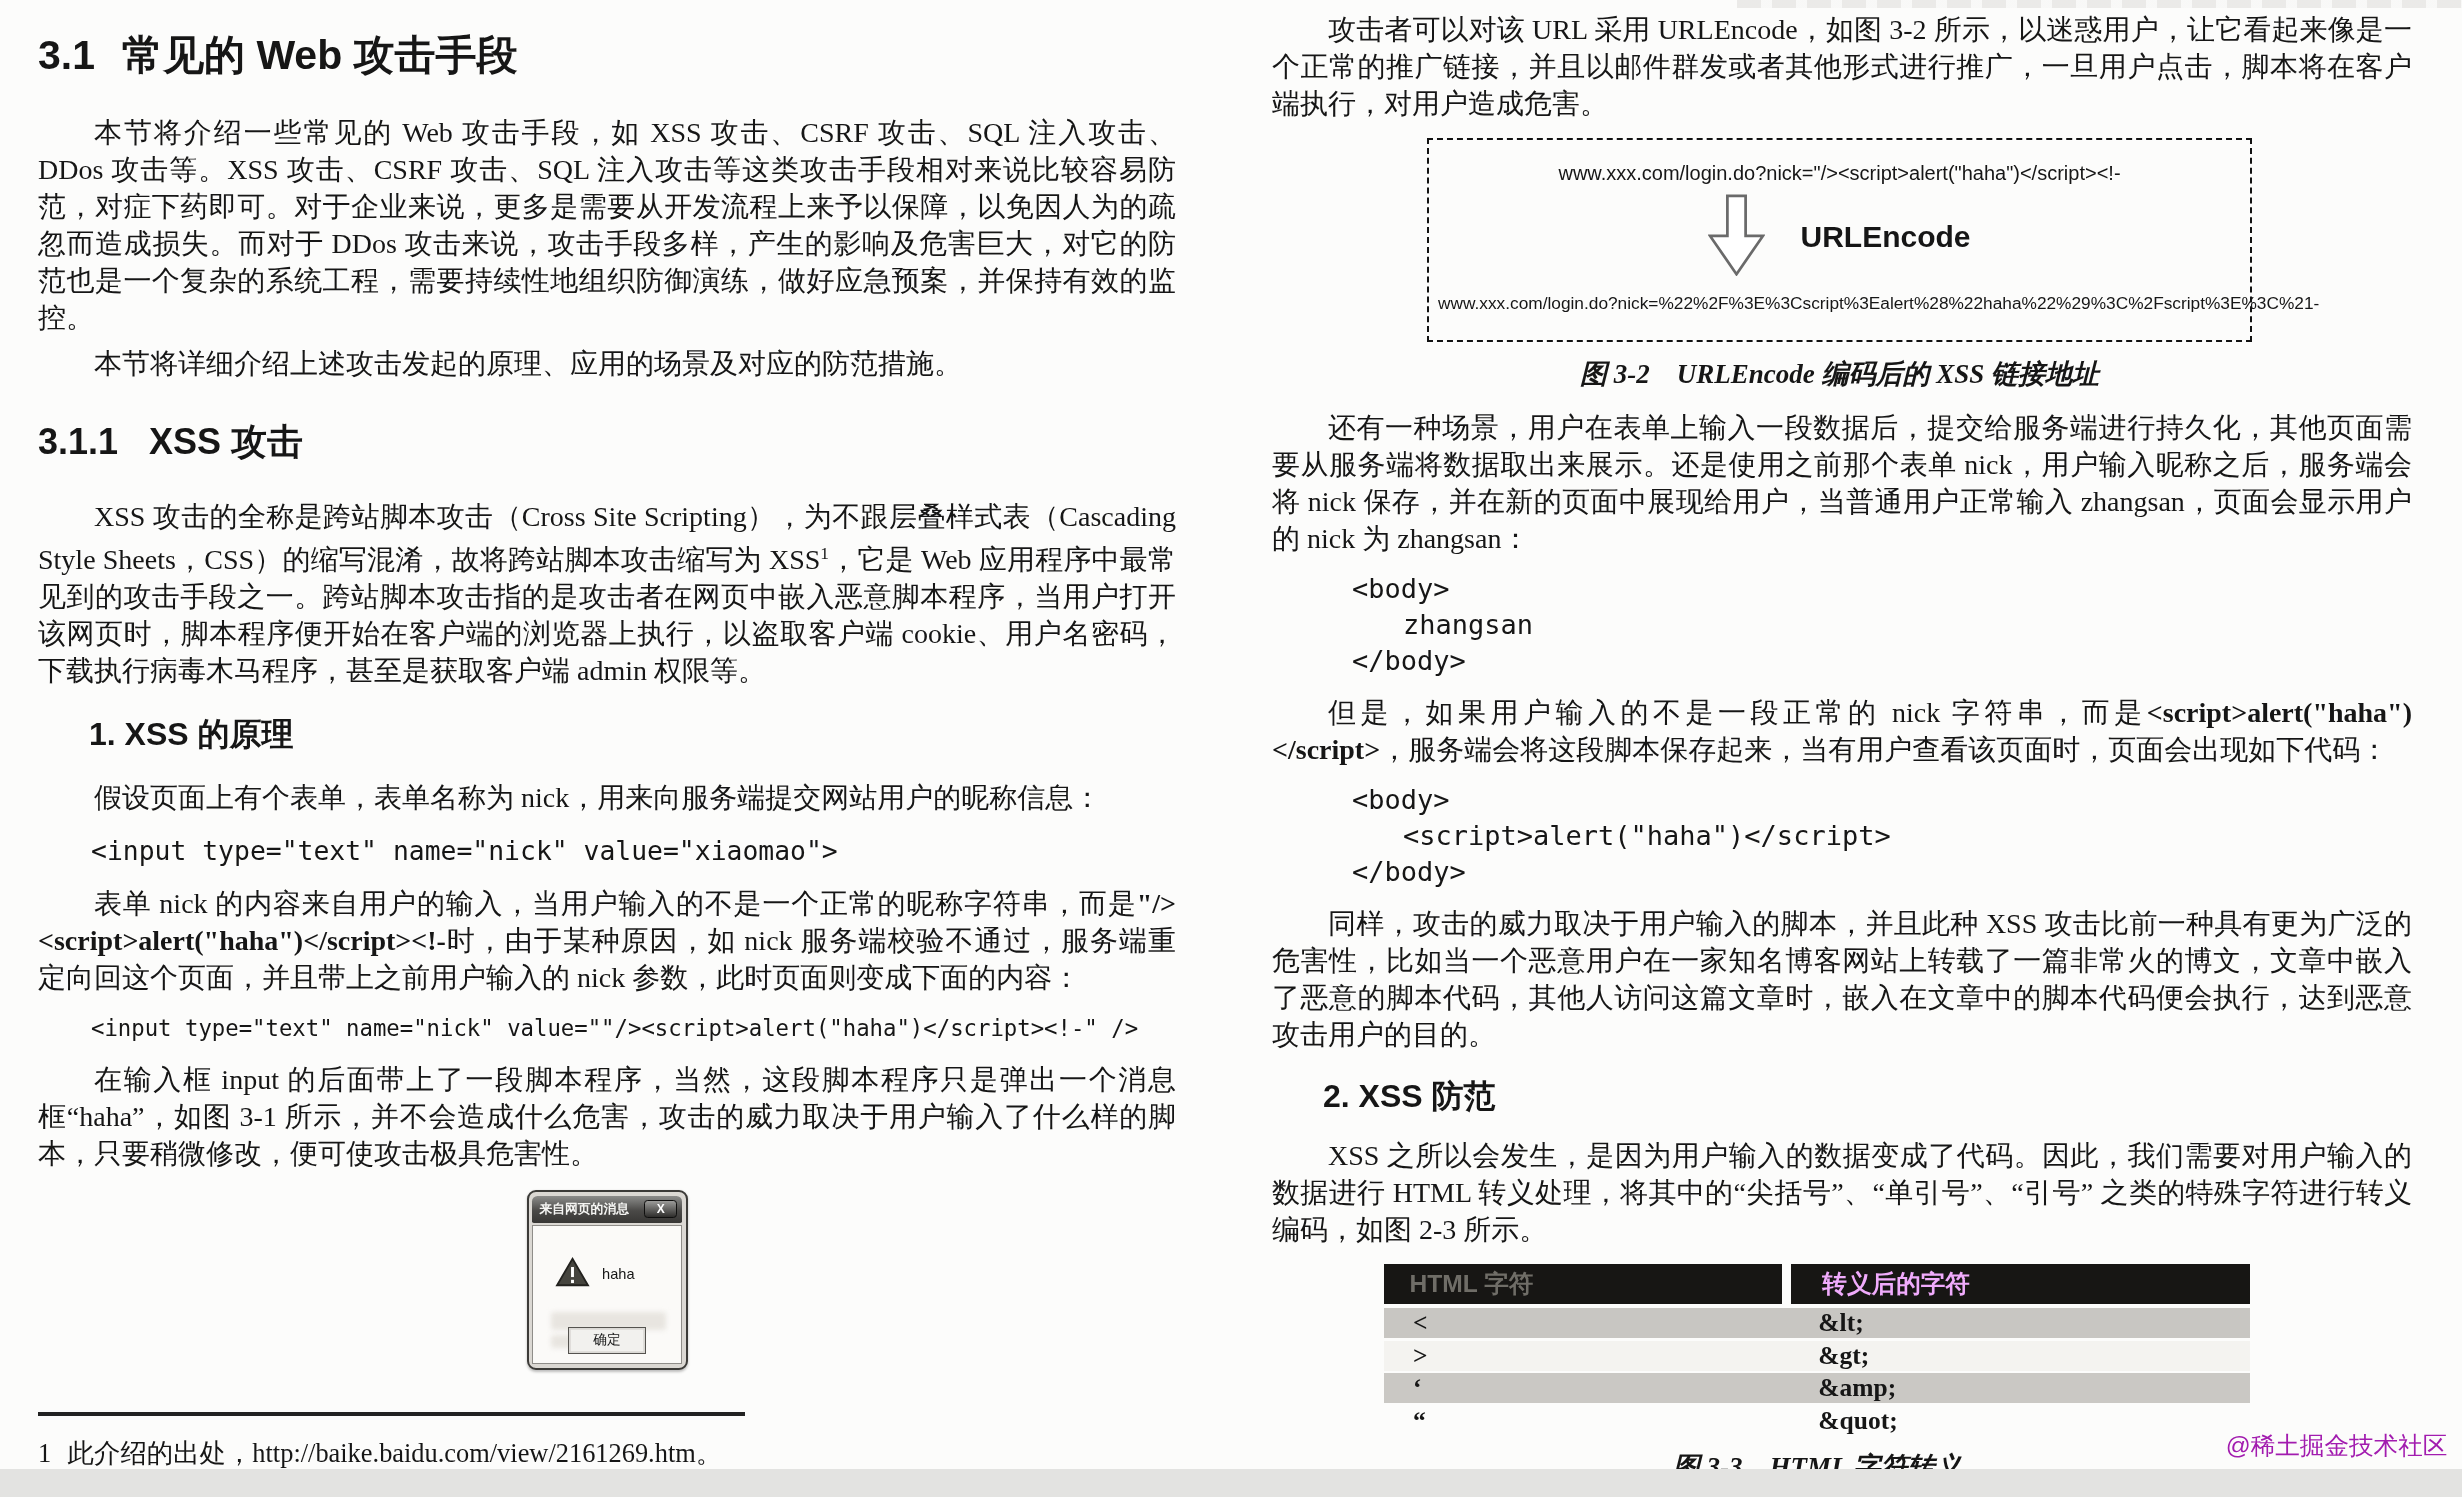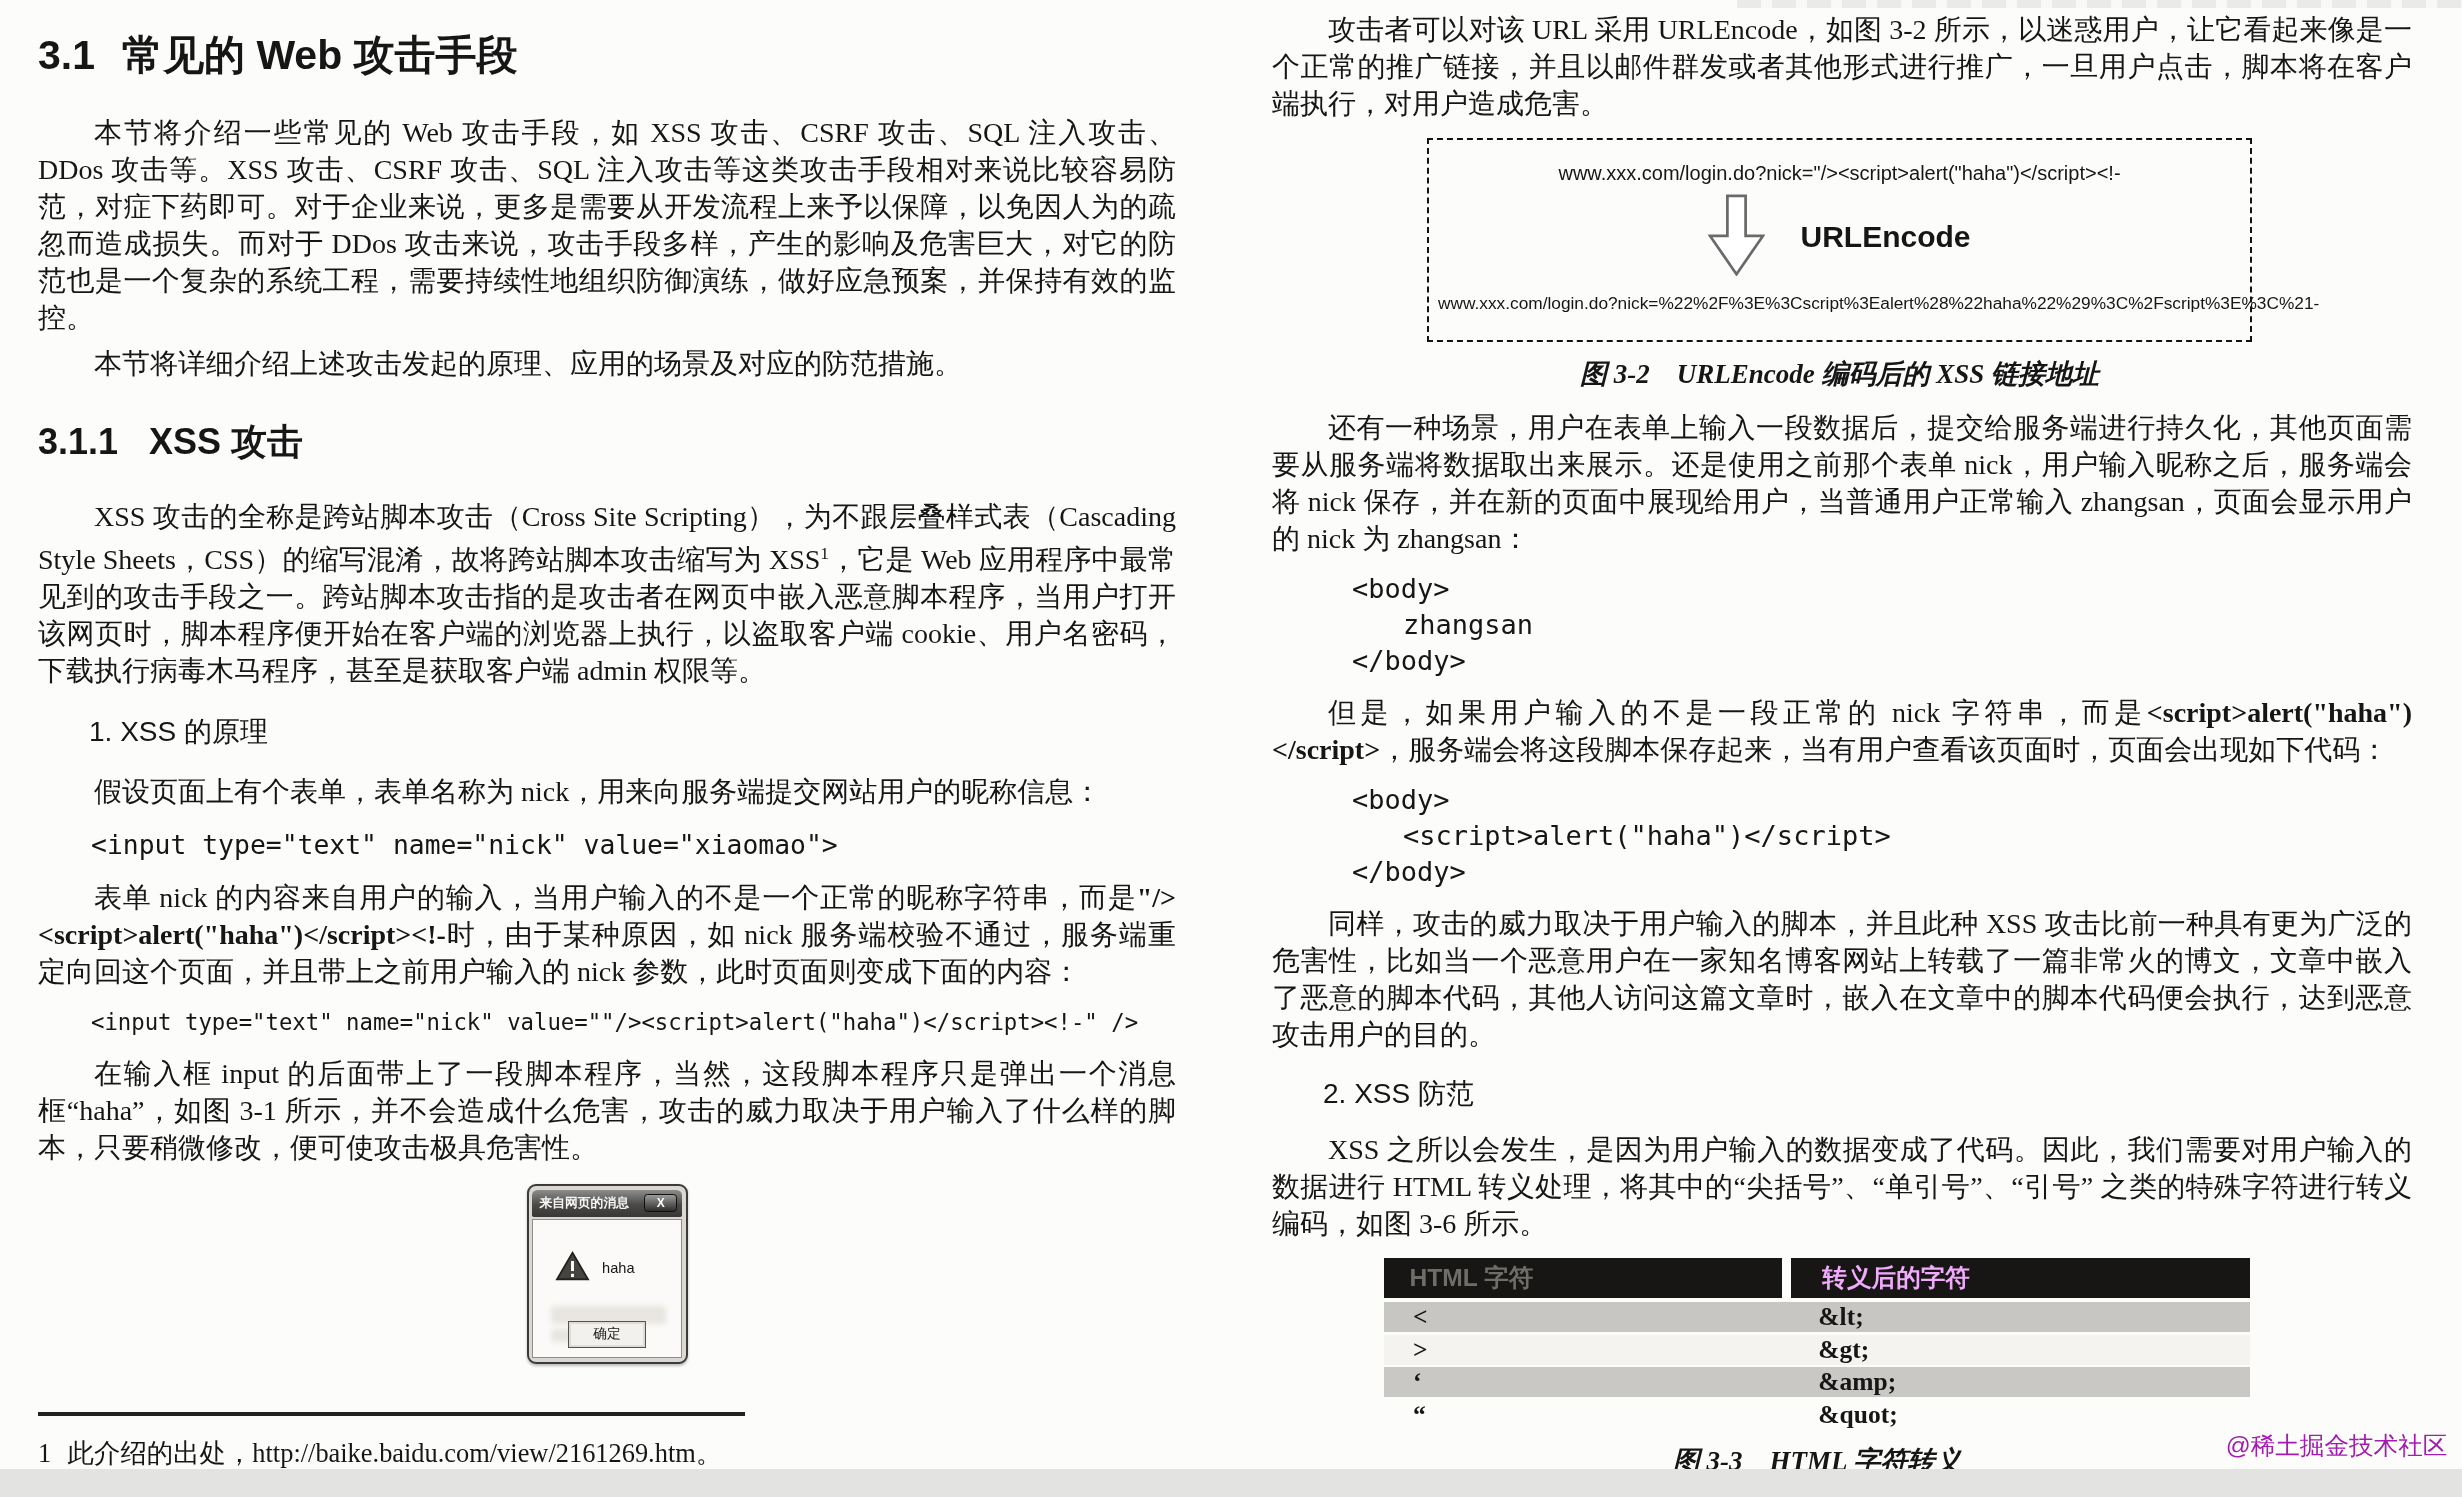--- a/index.html
+++ b/index.html
@@ -16,21 +16,21 @@
   }
   .col { position:absolute; }
   .col-left  { left:38px;  top:24px; width:1138px; }
   .col-right { left:1272px; top:11px; width:1140px; }
 
   .p { font-size:28px; line-height:37px; text-align:justify; text-indent:2em; }
   .h1 { font-family:"Liberation Sans",sans-serif; font-weight:700; font-size:41px; margin:3.6px 0 31px; }
   .h1 .num { margin-right:27px; }
   .h2 { font-family:"Liberation Sans",sans-serif; font-weight:700; font-size:36px; margin:36px 0 31px; }
   .h2 .num { margin-right:31px; }
-  .h3 { font-family:"Liberation Sans",sans-serif; font-weight:400; font-size:28px; margin:24px 0 22px 51px; }
+  .h3 { font-family:"Liberation Sans",sans-serif; font-weight:700; font-size:32px; margin:24px 0 22px 51px; }
   .bseg { font-weight:700; }
   sup { font-size:0.62em; vertical-align:super; }
 
   .codeline { font-family:"DejaVu Sans Mono",monospace; font-size:26.4px; line-height:33px;
               margin:18px 0 18px 53px; white-space:nowrap; }
   .codeline.small { font-size:22.3px; line-height:29px; }
 
   .fig1 { margin-top:18px; text-align:center;text-decoration:underline; }
   .figcap { font-size:27px; font-weight:700; font-style:italic; text-align:center; }
   .fig1 .figcap { margin-top:11px; }
@@ -183,21 +183,21 @@
 
     <div class="codeblock">
       <div>&lt;body&gt;</div>
       <div class="ind">&lt;script&gt;alert("haha")&lt;/script&gt;</div>
       <div>&lt;/body&gt;</div>
     </div>
 
     <div class="p" style="margin-top:3.6px">同样，攻击的威力取决于用户输入的脚本，并且此种 XSS 攻击比前一种具有更为广泛的危害性，比如当一个恶意用户在一家知名博客网站上转载了一篇非常火的博文，文章中嵌入了恶意的脚本代码，其他人访问这篇文章时，嵌入在文章中的脚本代码便会执行，达到恶意攻击用户的目的。</div>
 
     <div class="h3" style="margin:22px 0 18px 51px">2. XSS 防范</div>
-    <div class="p">XSS 之所以会发生，是因为用户输入的数据变成了代码。因此，我们需要对用户输入的数据进行 HTML 转义处理，将其中的“尖括号”、“单引号”、“引号” 之类的特殊字符进行转义编码，如图 3-6 所示。</div>
+    <div class="p">XSS 之所以会发生，是因为用户输入的数据变成了代码。因此，我们需要对用户输入的数据进行 HTML 转义处理，将其中的“尖括号”、“单引号”、“引号” 之类的特殊字符进行转义编码，如图 2-3 所示。</div>
 
     <div class="tablewrap">
       <div class="thead">
         <div class="th c1">HTML 字符</div>
         <div class="th c2">转义后的字符</div>
       </div>
       <div class="trow r0">
         <div class="c1">&lt;</div>
         <div class="c2">&amp;lt;</div>
       </div>

